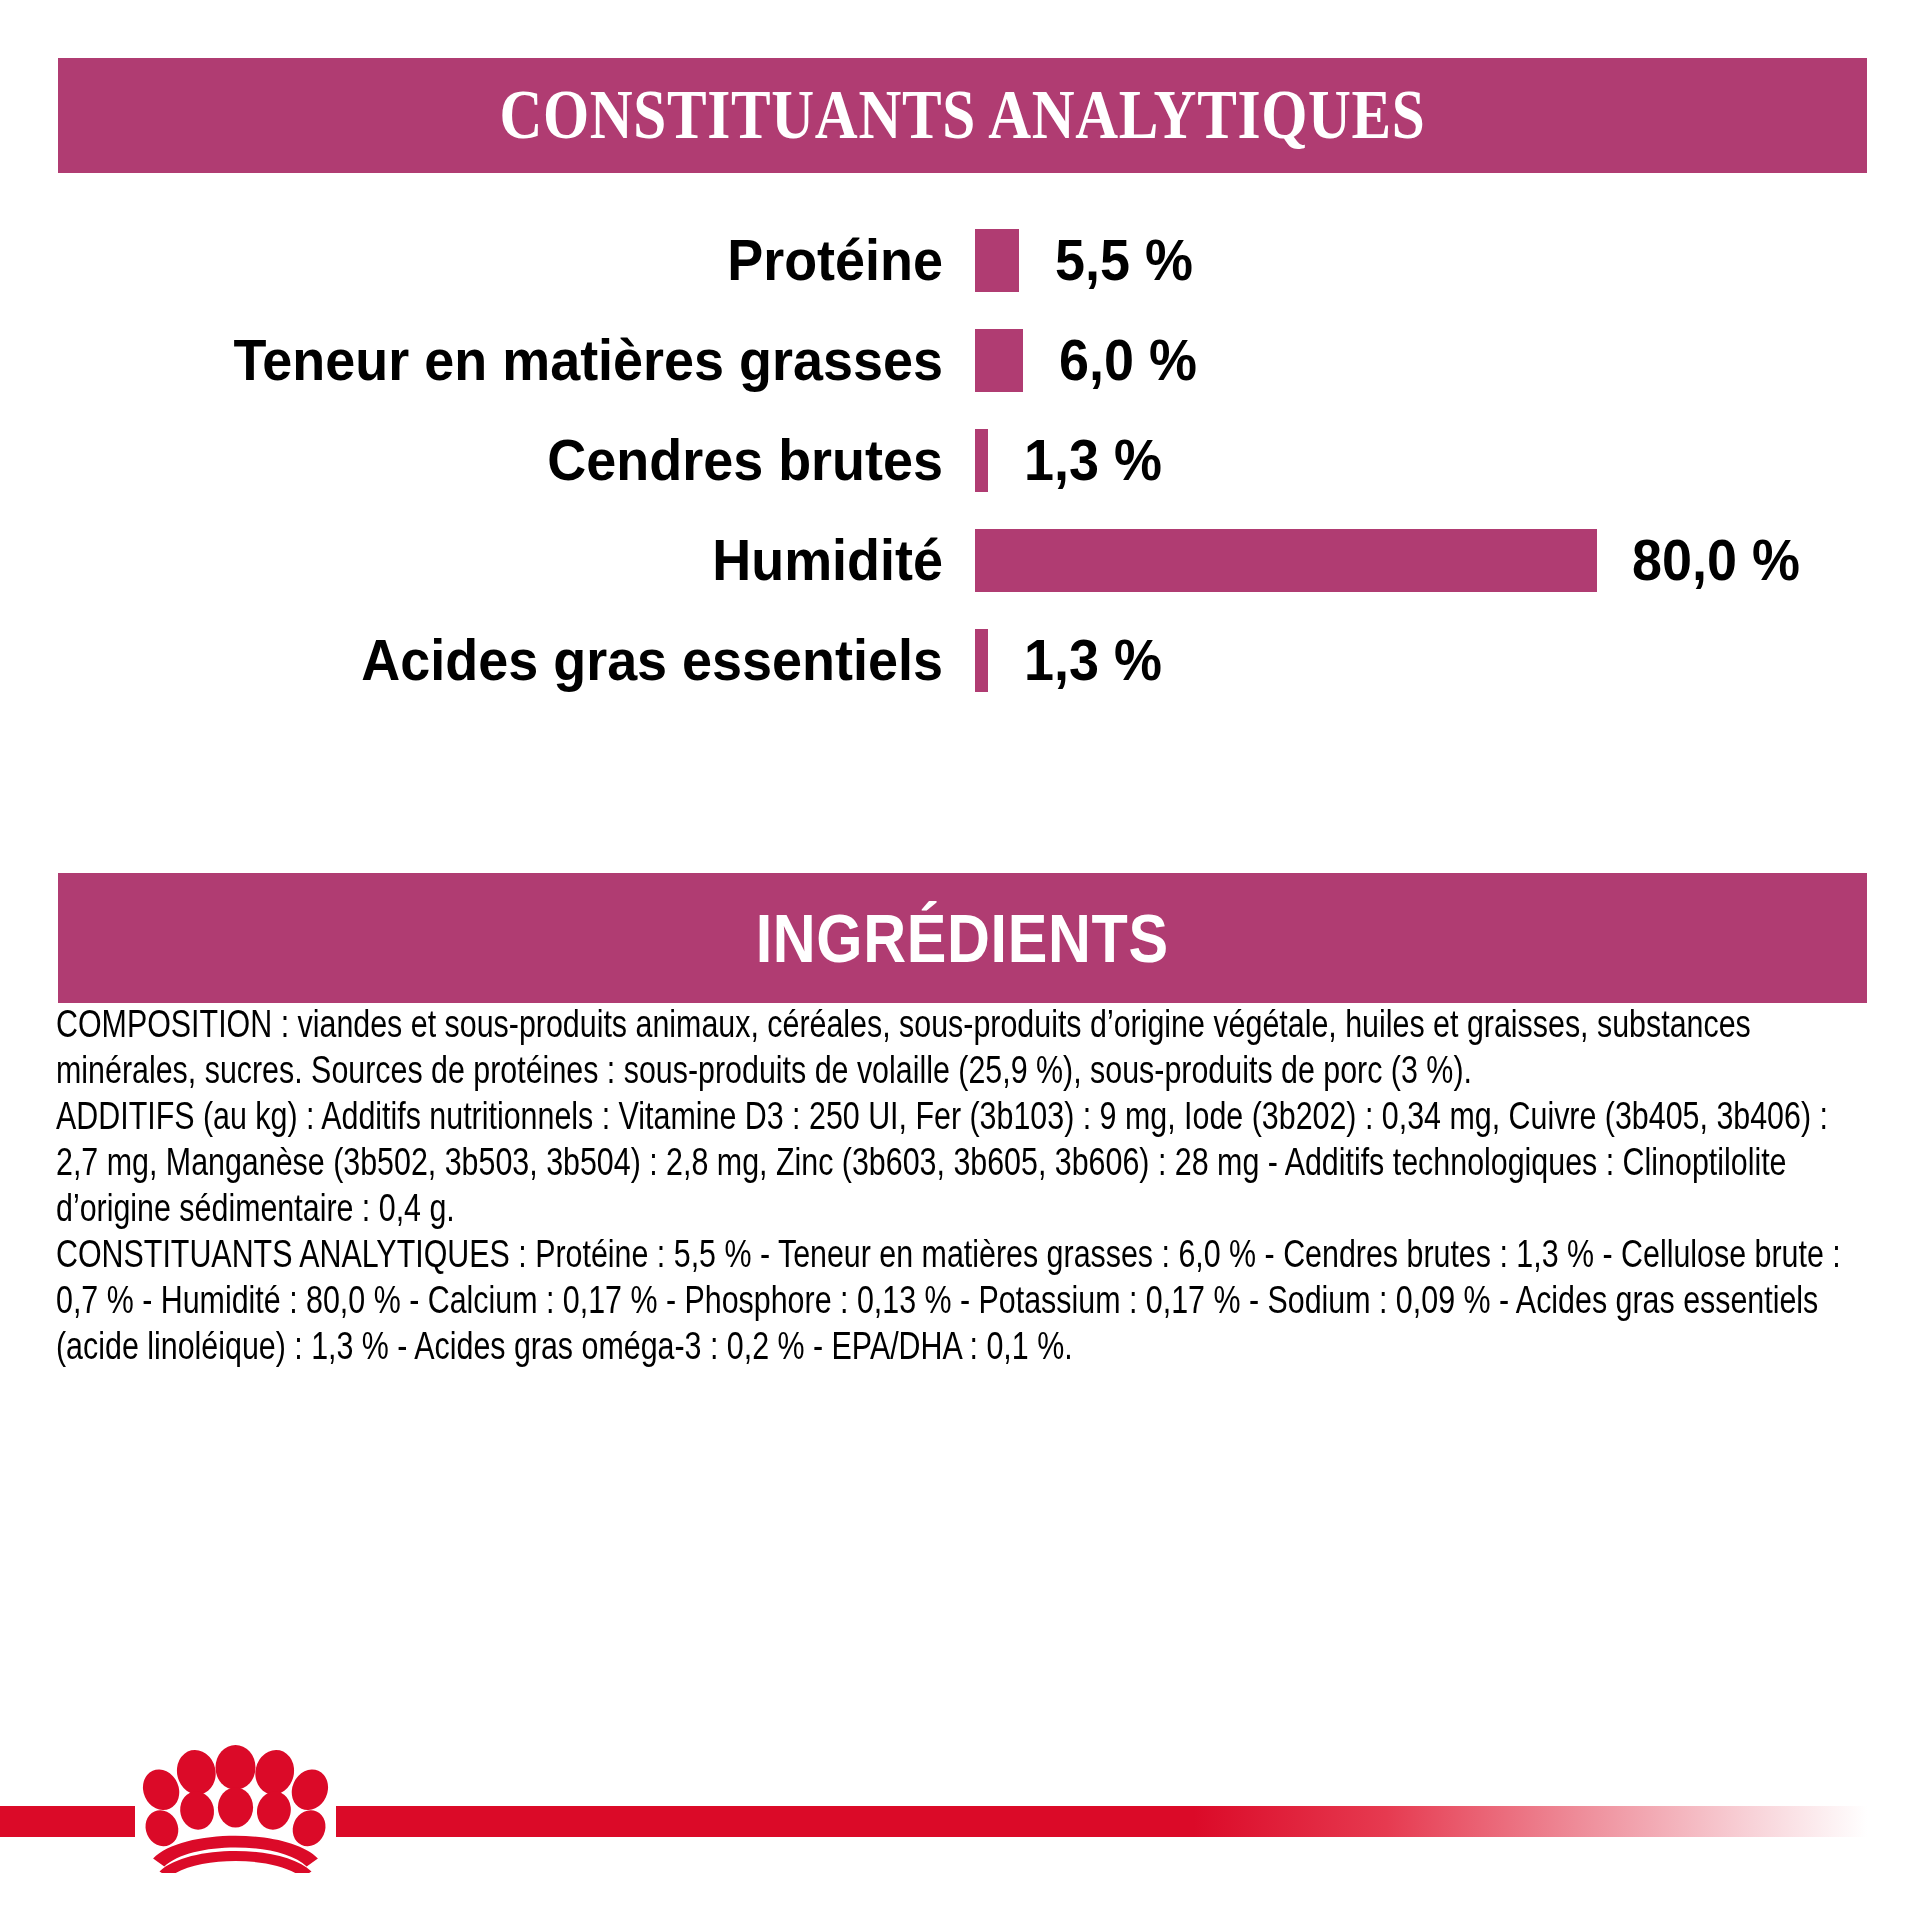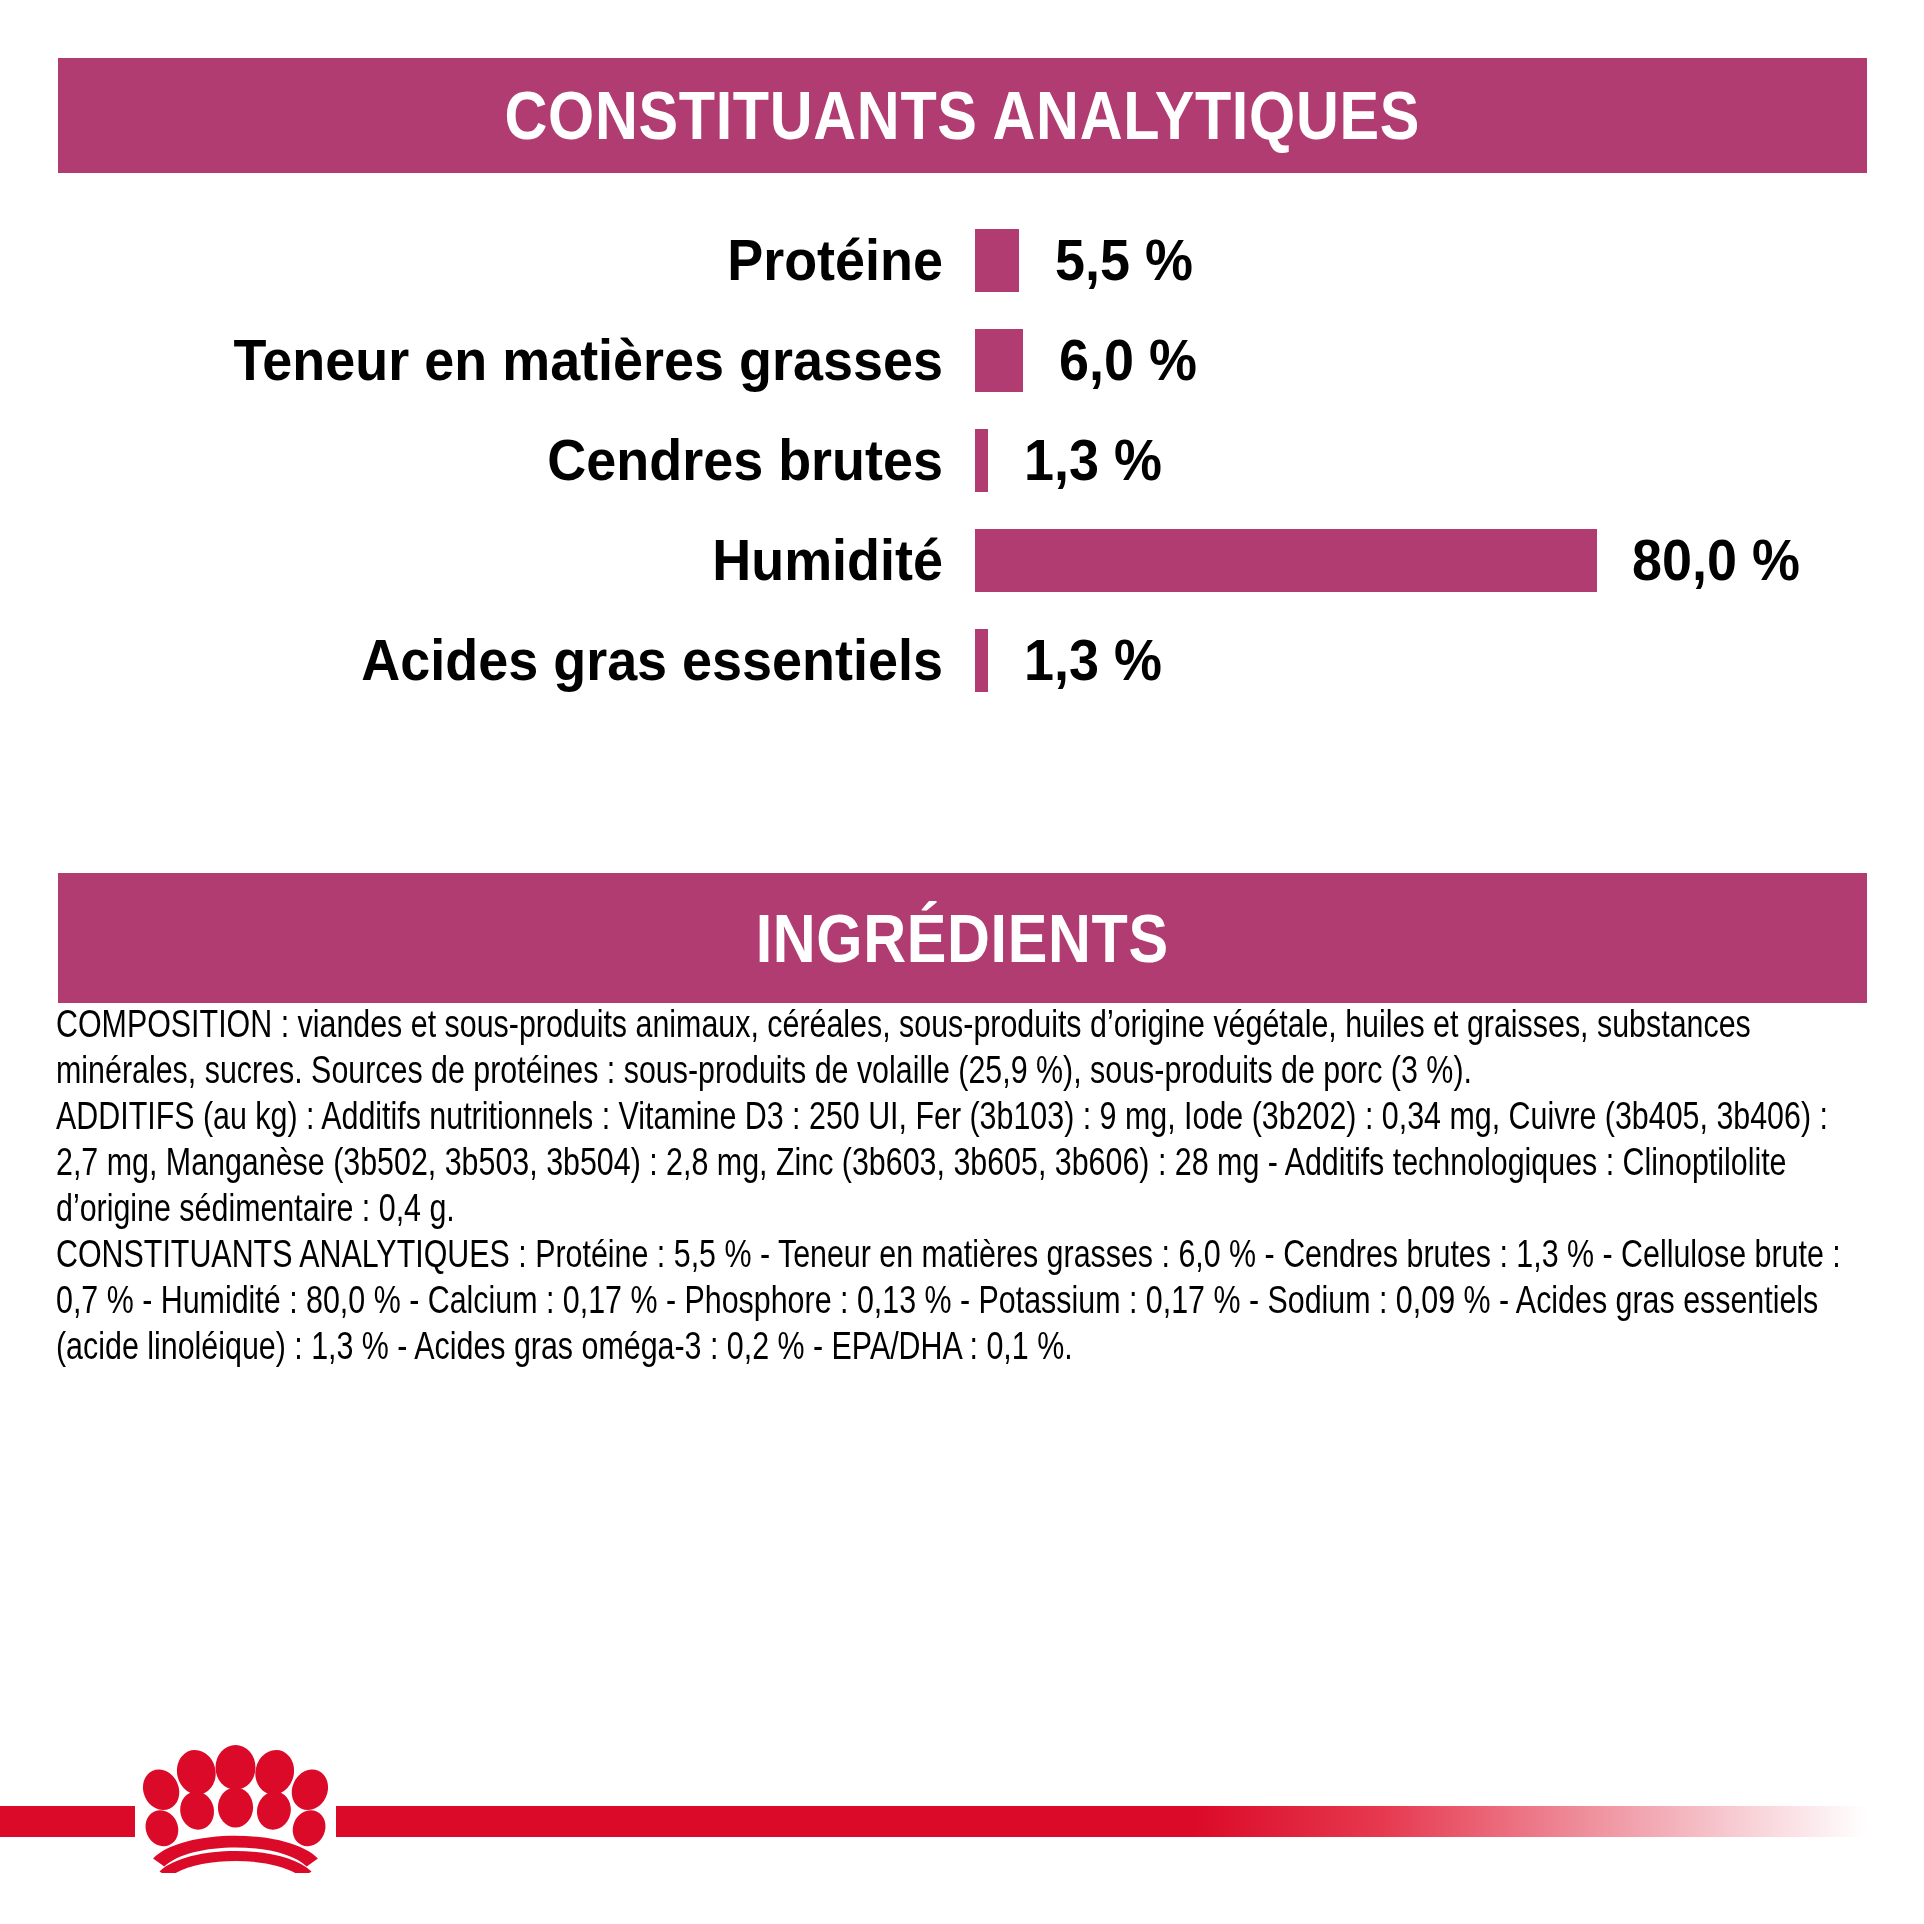--- a/index.html
+++ b/index.html
@@ -25,21 +25,21 @@
     align-items: center;
     justify-content: center;
   }
   .band-title {
     color: #ffffff;
     font-weight: bold;
     letter-spacing: 0.8px;
     transform: scaleX(0.86);
     white-space: nowrap;
   }
-  #band-analytical { top: 58px; height: 115px; }
+  #band-analytical { top: 58px; height: 115px; font-family: Liberation Serif, serif; }
   #band-analytical .band-title { font-size: 69px; }
   #band-ingredients { top: 873px; height: 130px; }
   #band-ingredients .band-title { font-size: 69px; }
 
   
   #analytical-rows {
     position: absolute;
     left: 13px;
     top: 223px;
     width: 1925px;

